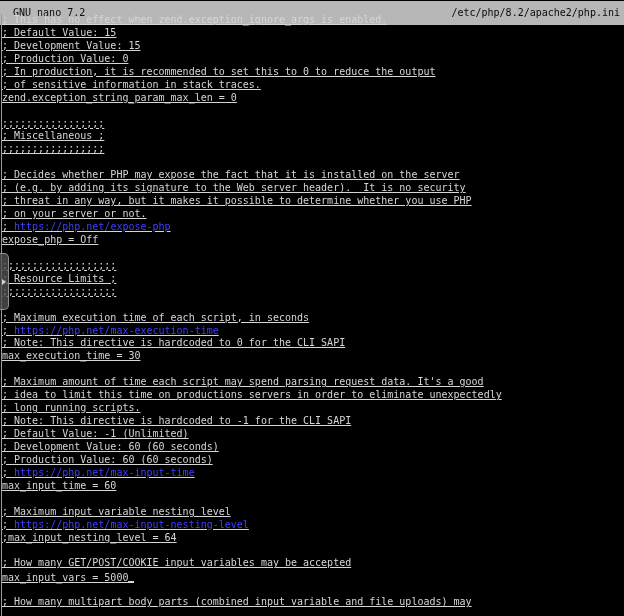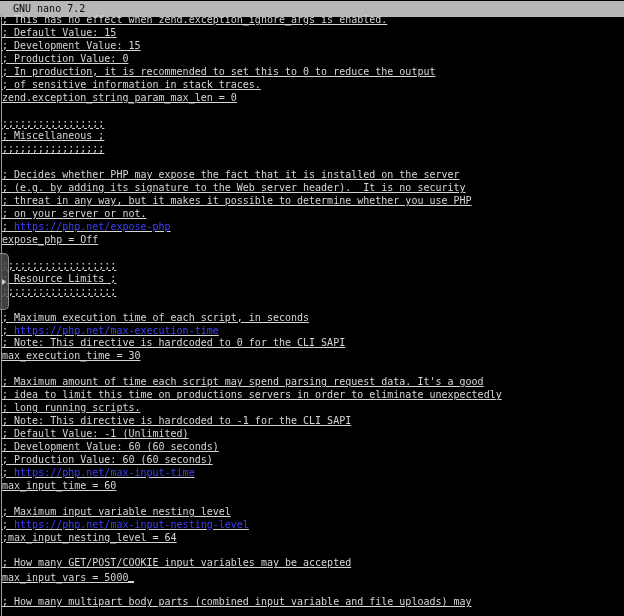--- a/index.html
+++ b/index.html
@@ -3,21 +3,21 @@
 <meta charset="utf-8">
 <style>
   html,body{margin:0;padding:0;background:#000;}
   body{width:624px;height:616px;overflow:hidden;}
   .screen{
     position:relative;width:624px;height:616px;background:#000;
     font-family:"DejaVu Sans Mono","Liberation Mono",monospace;
     font-size:10px;line-height:12.95px;
   }
   .titlebar{
-    position:absolute;top:1px;left:0;right:0;height:16px;
+    position:absolute;top:1px;left:0;right:0;height:24px;
     background:#b7b7b7;color:#0a0a0a;
     display:flex;justify-content:space-between;align-items:center;
     padding:0 4px 0 13px;box-sizing:border-box;
     white-space:pre;
   }
   .titlebar span{display:block;}
   .left-edge{
     position:absolute;left:1px;top:14px;bottom:0;width:1px;background:#9c9c9c;
   }
   .buffer{
@@ -44,20 +44,21 @@
     border-bottom:3px solid transparent;
   }
 </style>
 </head>
 <body>
 
 <div class="screen">
 
   <div class="titlebar">
     <span>GNU nano 7.2</span>
+    <span>/etc/php/8.2/apache2/php.ini</span>
   </div>
 
   <div class="left-edge"></div>
 
   <pre class="buffer" id="buffer"><div class="row"><span>; This has no effect when zend.exception_ignore_args is enabled.</span></div><div class="row"><span>; Default Value: 15</span></div><div class="row"><span>; Development Value: 15</span></div><div class="row"><span>; Production Value: 0</span></div><div class="row"><span>; In production, it is recommended to set this to 0 to reduce the output</span></div><div class="row"><span>; of sensitive information in stack traces.</span></div><div class="row"><span>zend.exception_string_param_max_len = 0</span></div><div class="row"></div><div class="row"><span>;;;;;;;;;;;;;;;;;</span></div><div class="row"><span>; Miscellaneous ;</span></div><div class="row"><span>;;;;;;;;;;;;;;;;;</span></div><div class="row"></div><div class="row"><span>; Decides whether PHP may expose the fact that it is installed on the server</span></div><div class="row"><span>; (e.g. by adding its signature to the Web server header).  It is no security</span></div><div class="row"><span>; threat in any way, but it makes it possible to determine whether you use PHP</span></div><div class="row"><span>; on your server or not.</span></div><div class="row"><span>; </span><span class="link">https://php.net/expose-php</span></div><div class="row"><span>expose_php = Off</span></div><div class="row"></div><div class="row"><span>;;;;;;;;;;;;;;;;;;;</span></div><div class="row"><span>; Resource Limits ;</span></div><div class="row"><span>;;;;;;;;;;;;;;;;;;;</span></div><div class="row"></div><div class="row"><span>; Maximum execution time of each script, in seconds</span></div><div class="row"><span>; </span><span class="link">https://php.net/max-execution-time</span></div><div class="row"><span>; Note: This directive is hardcoded to 0 for the CLI SAPI</span></div><div class="row"><span>max_execution_time = 30</span></div><div class="row"></div><div class="row"><span>; Maximum amount of time each script may spend parsing request data. It's a good</span></div><div class="row"><span>; idea to limit this time on productions servers in order to eliminate unexpectedly</span></div><div class="row"><span>; long running scripts.</span></div><div class="row"><span>; Note: This directive is hardcoded to -1 for the CLI SAPI</span></div><div class="row"><span>; Default Value: -1 (Unlimited)</span></div><div class="row"><span>; Development Value: 60 (60 seconds)</span></div><div class="row"><span>; Production Value: 60 (60 seconds)</span></div><div class="row"><span>; </span><span class="link">https://php.net/max-input-time</span></div><div class="row"><span>max_input_time = 60</span></div><div class="row"></div><div class="row"><span>; Maximum input variable nesting level</span></div><div class="row"><span>; </span><span class="link">https://php.net/max-input-nesting-level</span></div><div class="row"><span>;max_input_nesting_level = 64</span></div><div class="row"></div><div class="row"><span>; How many GET/POST/COOKIE input variables may be accepted</span></div><div class="row"><span>max_input_vars = 5000</span><span class="cursor"></span></div><div class="row"></div><div class="row"><span>; How many multipart body parts (combined input variable and file uploads) may</span></div></pre>
 
   <div class="side-tab">
     <span class="tri"></span>
   </div>
 

